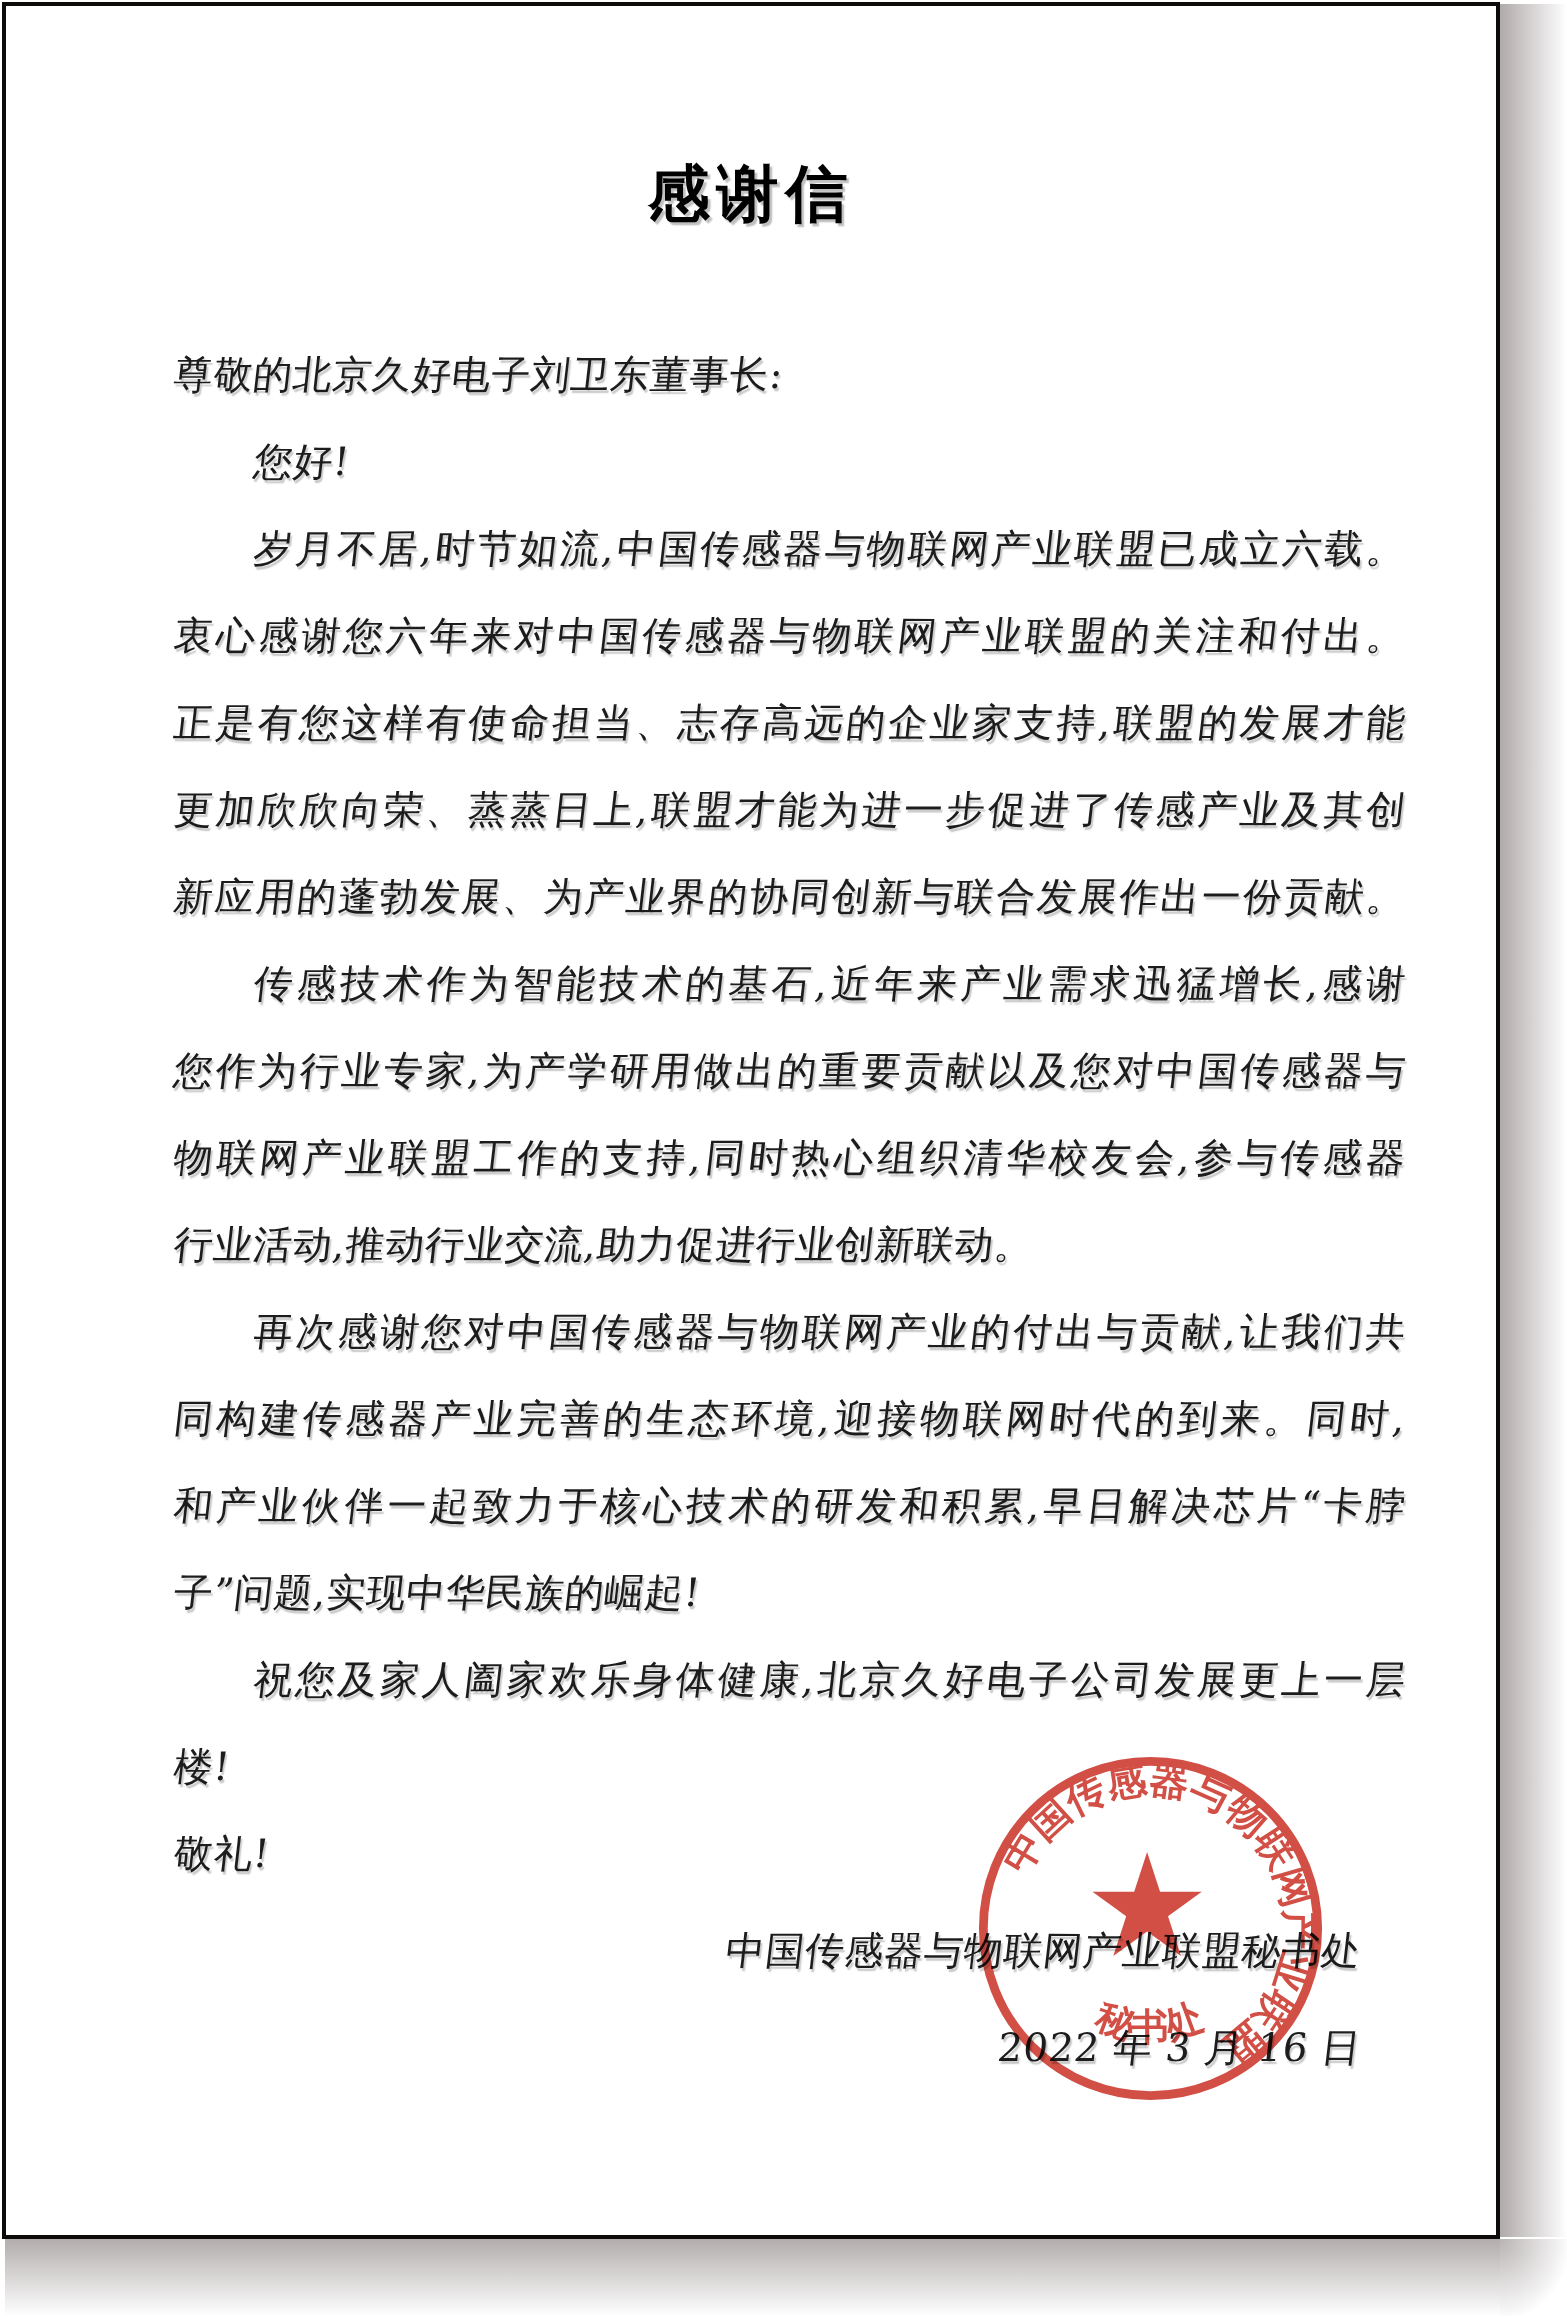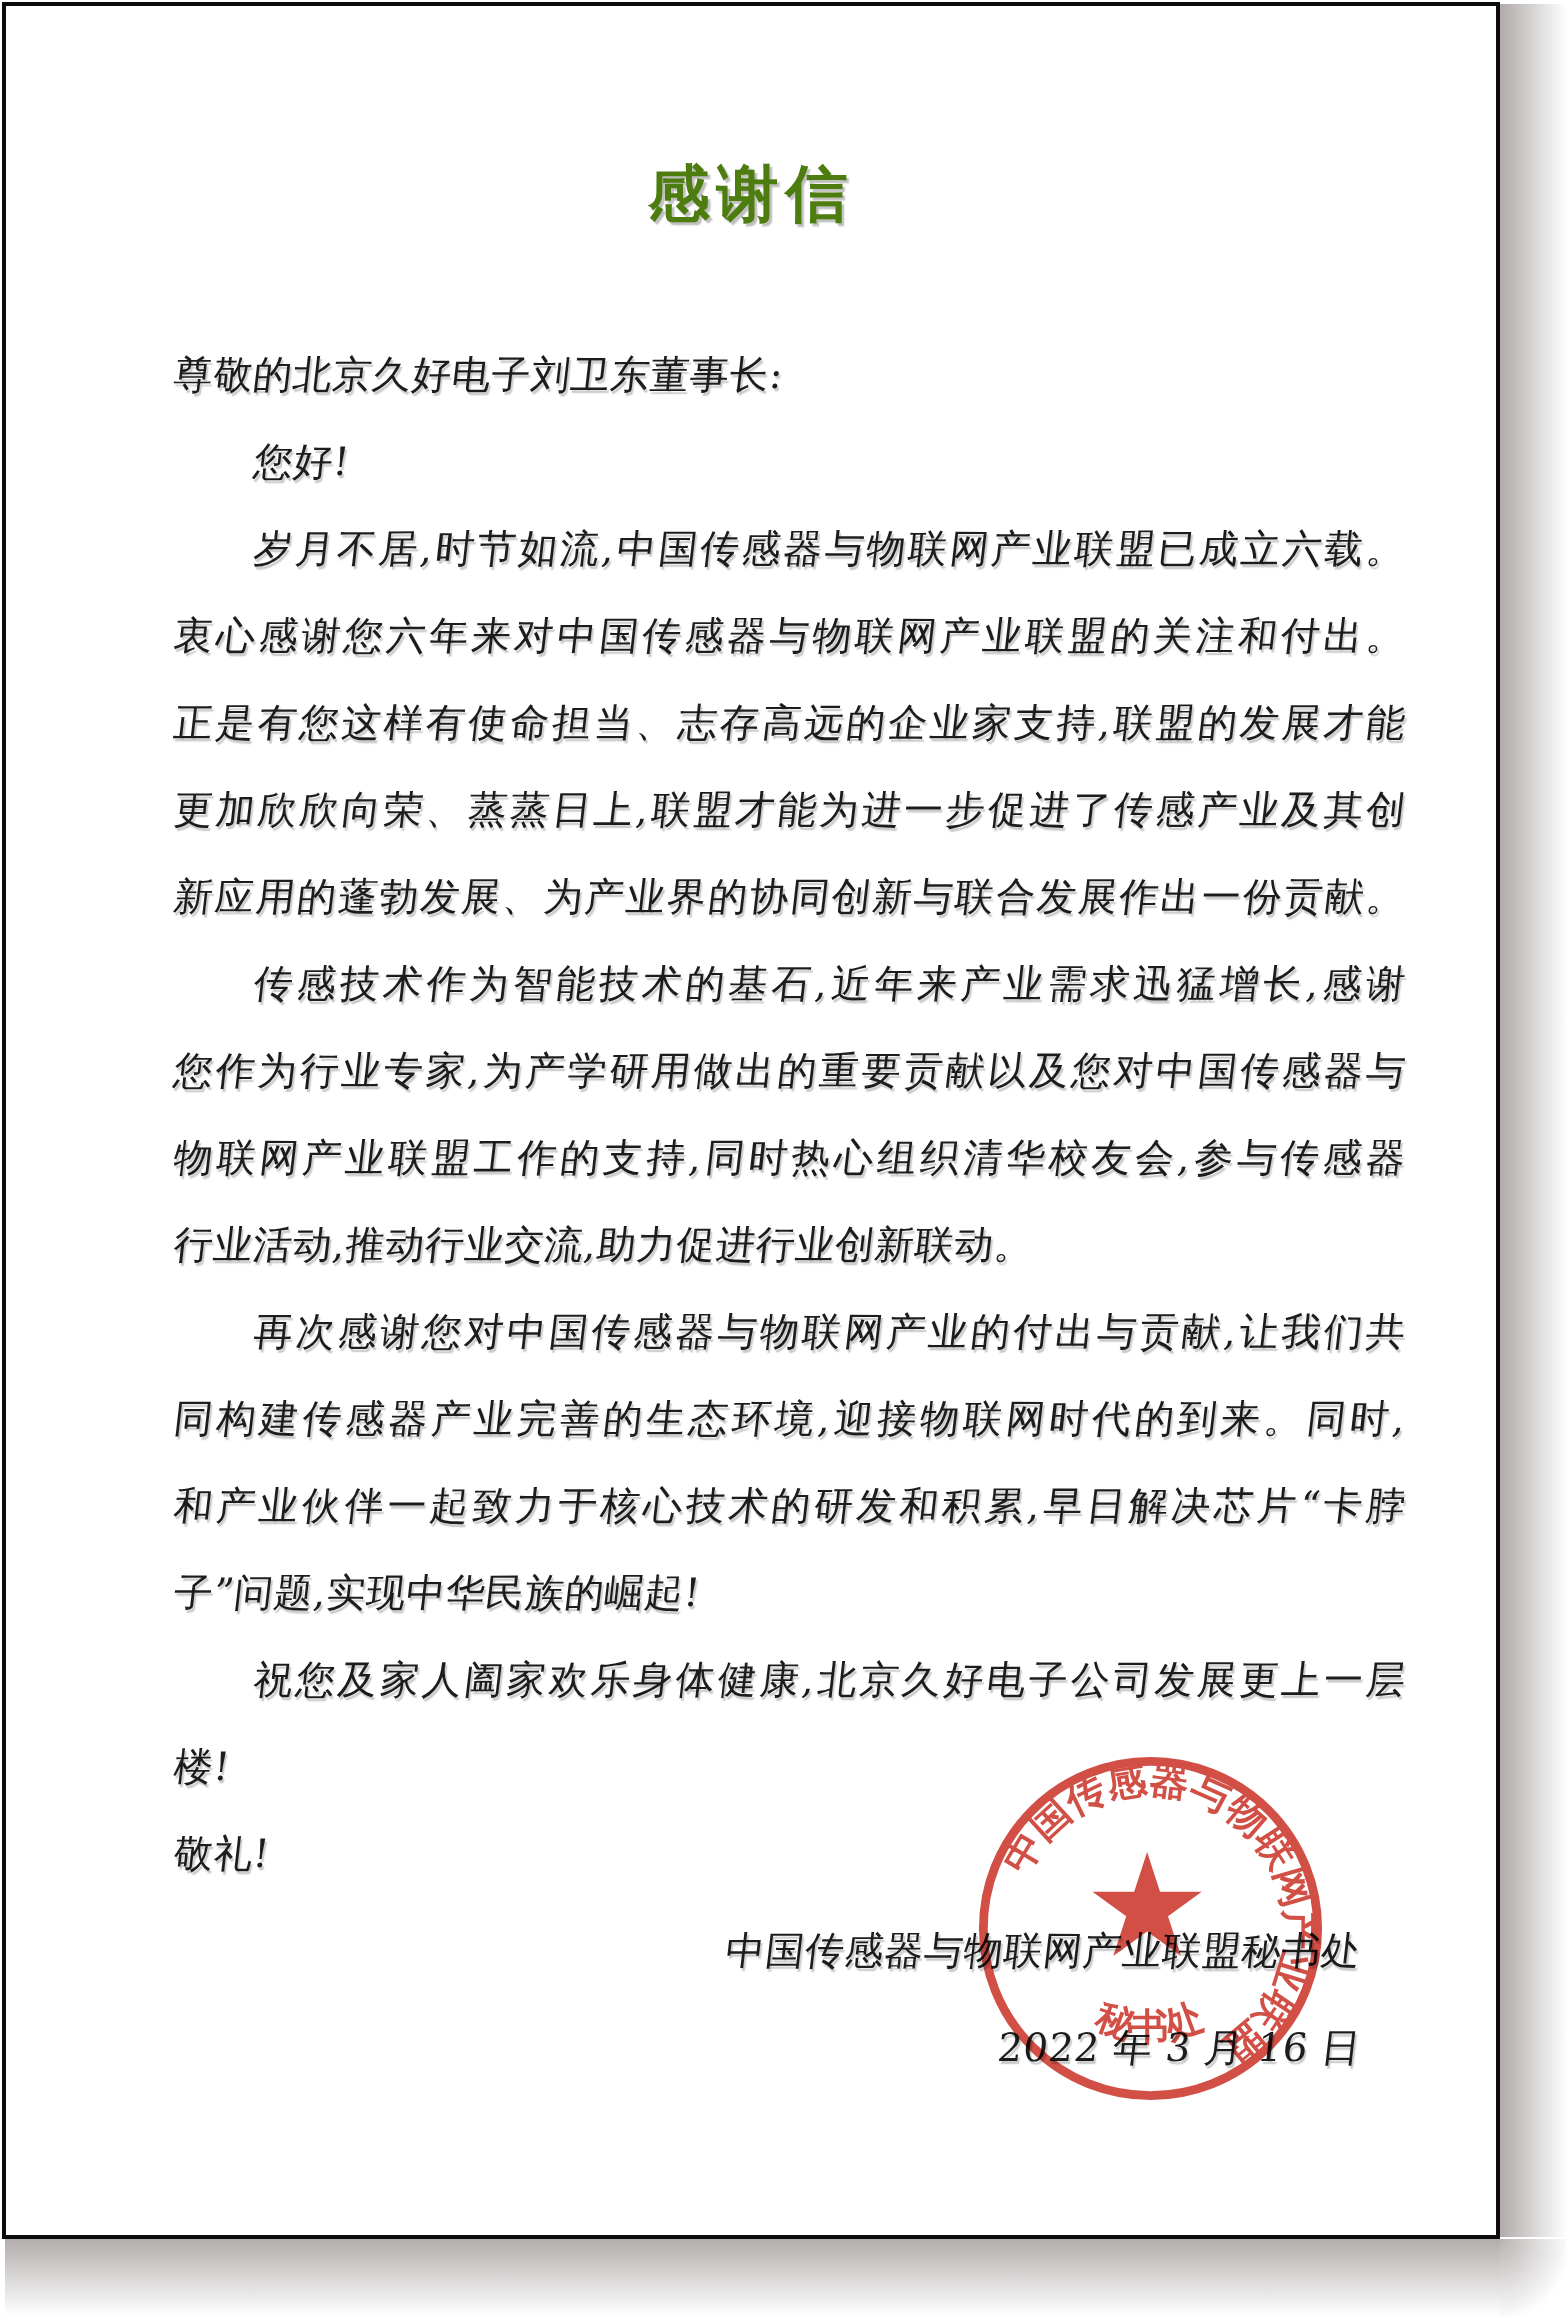--- a/index.html
+++ b/index.html
@@ -36,21 +36,21 @@
     background: radial-gradient(at top left, rgba(128,118,118,0.55), rgba(255,255,255,0) 75%);
   }
   .title {
     position: absolute;
     left: 0; top: 154px;
     width: 100%;
     text-align: center;
     font-size: 62px;
     line-height: 68px;
     font-weight: bold;
-    color: #4d7c0f;
+    color: #000000;
     letter-spacing: 6.8px;
     text-shadow: 2.7px 3.4px 1.4px rgba(0,0,0,0.25);
   }
   .content {
     position: absolute;
     left: 168px; top: 325px;
     width: 1232px;
     color: #1c1c1c;
   }
   .line {

